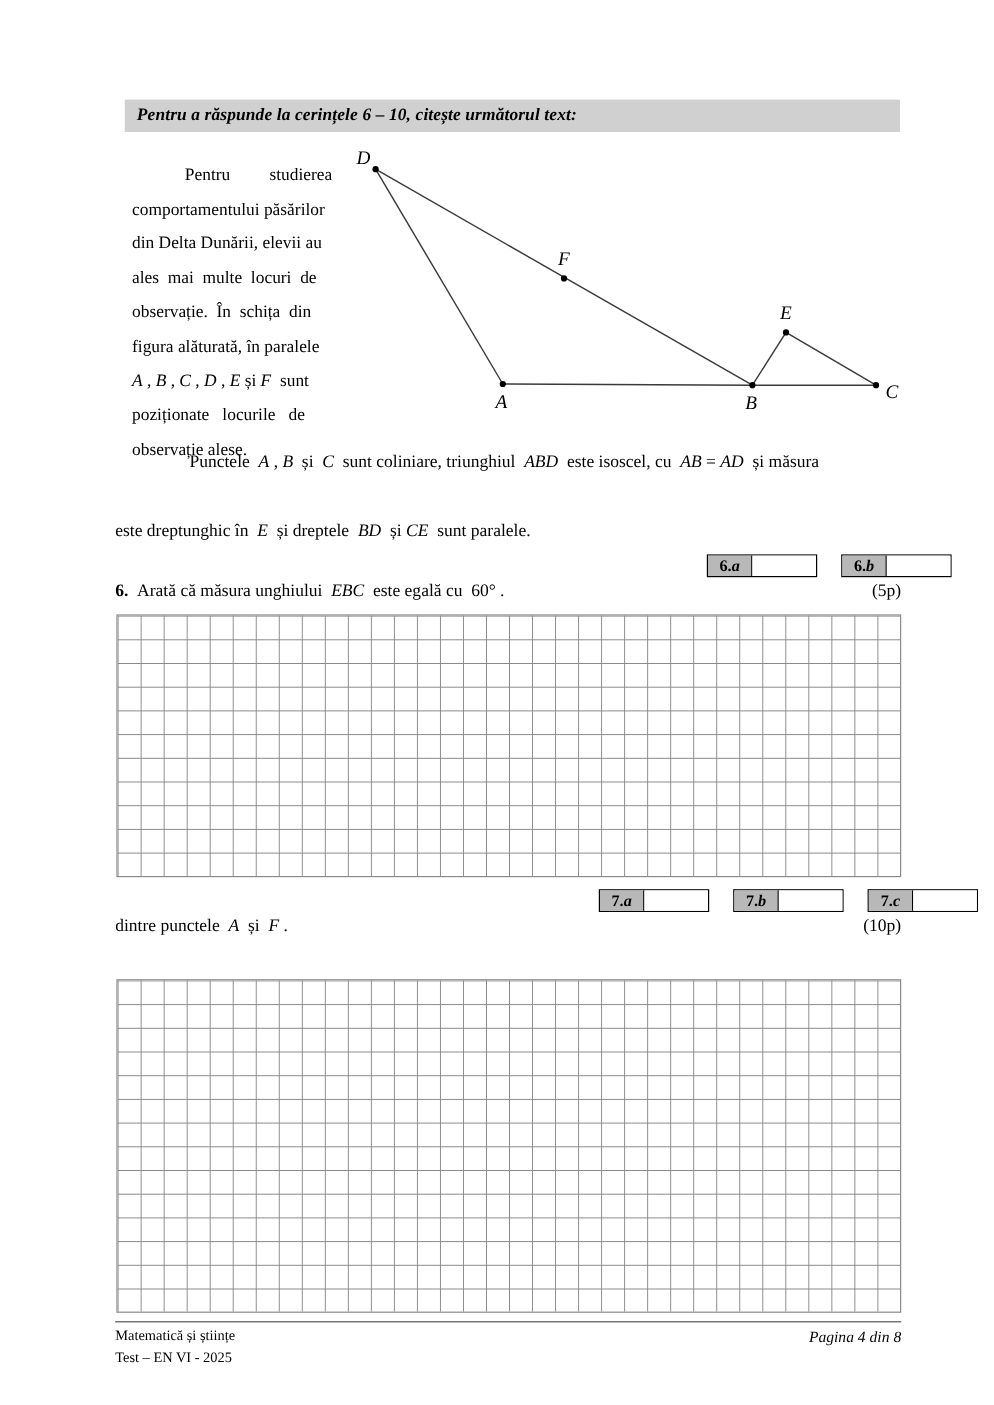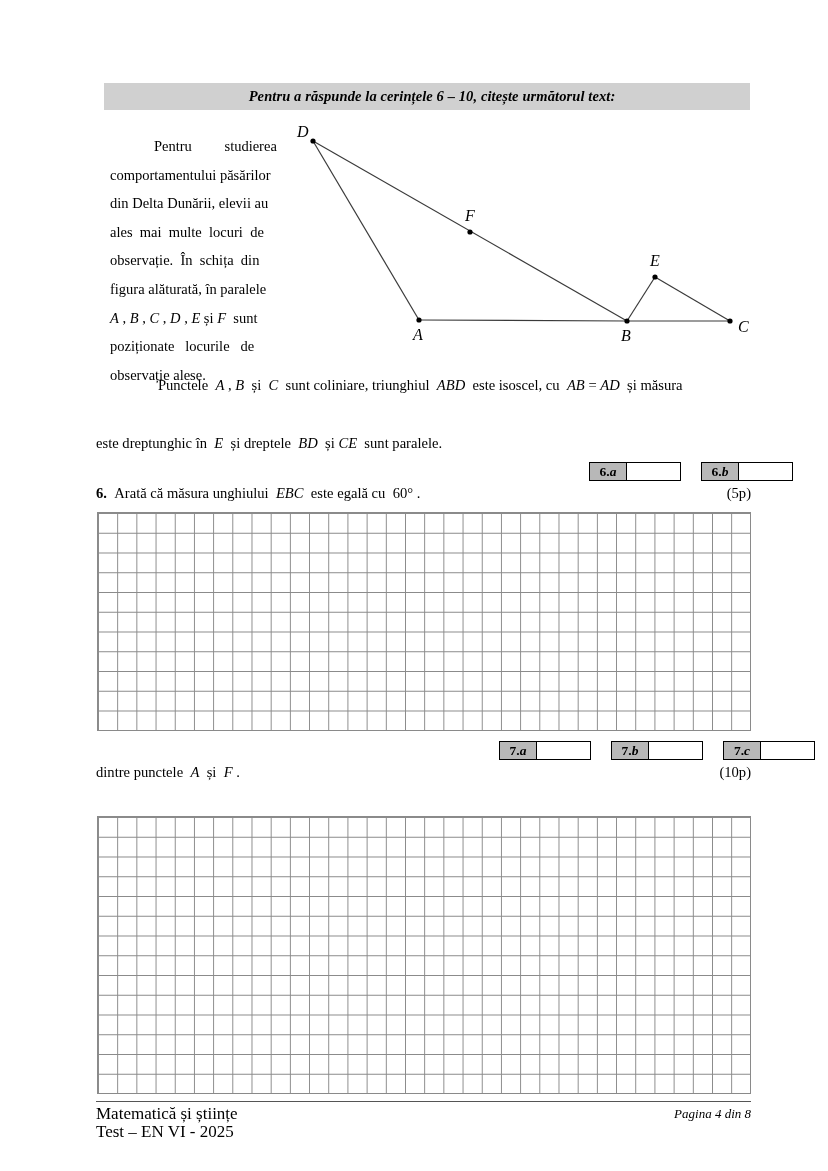--- a/index.html
+++ b/index.html
@@ -26,21 +26,20 @@
   
   .header-band {
     position: absolute;
     left: 104px;
     top: 83px;
     width: 646px;
     height: 27px;
     background: #d0d0d0;
     display: flex;
     align-items: center;
-    justify-content: center;
   }
   .header-band .txt {
     font-style: italic;
     font-weight: bold;
     font-size: 14.5px;
     padding-left: 10px;
     letter-spacing: 0.1px;
     white-space: nowrap;
   }
 
@@ -148,21 +147,21 @@
     left: 96px;
     top: 1101px;
     width: 655px;
     height: 0;
     border-top: 1.6px solid #555;
   }
   .footer-left {
     position: absolute;
     left: 96px;
     top: 1105px;
-    font-size: 17px;
+    font-size: 12px;
     line-height: 17.5px;
   }
   .footer-right {
     position: absolute;
     right: 77px;
     top: 1105px;
     font-size: 13px;
     line-height: 17.5px;
     font-style: italic;
   }

